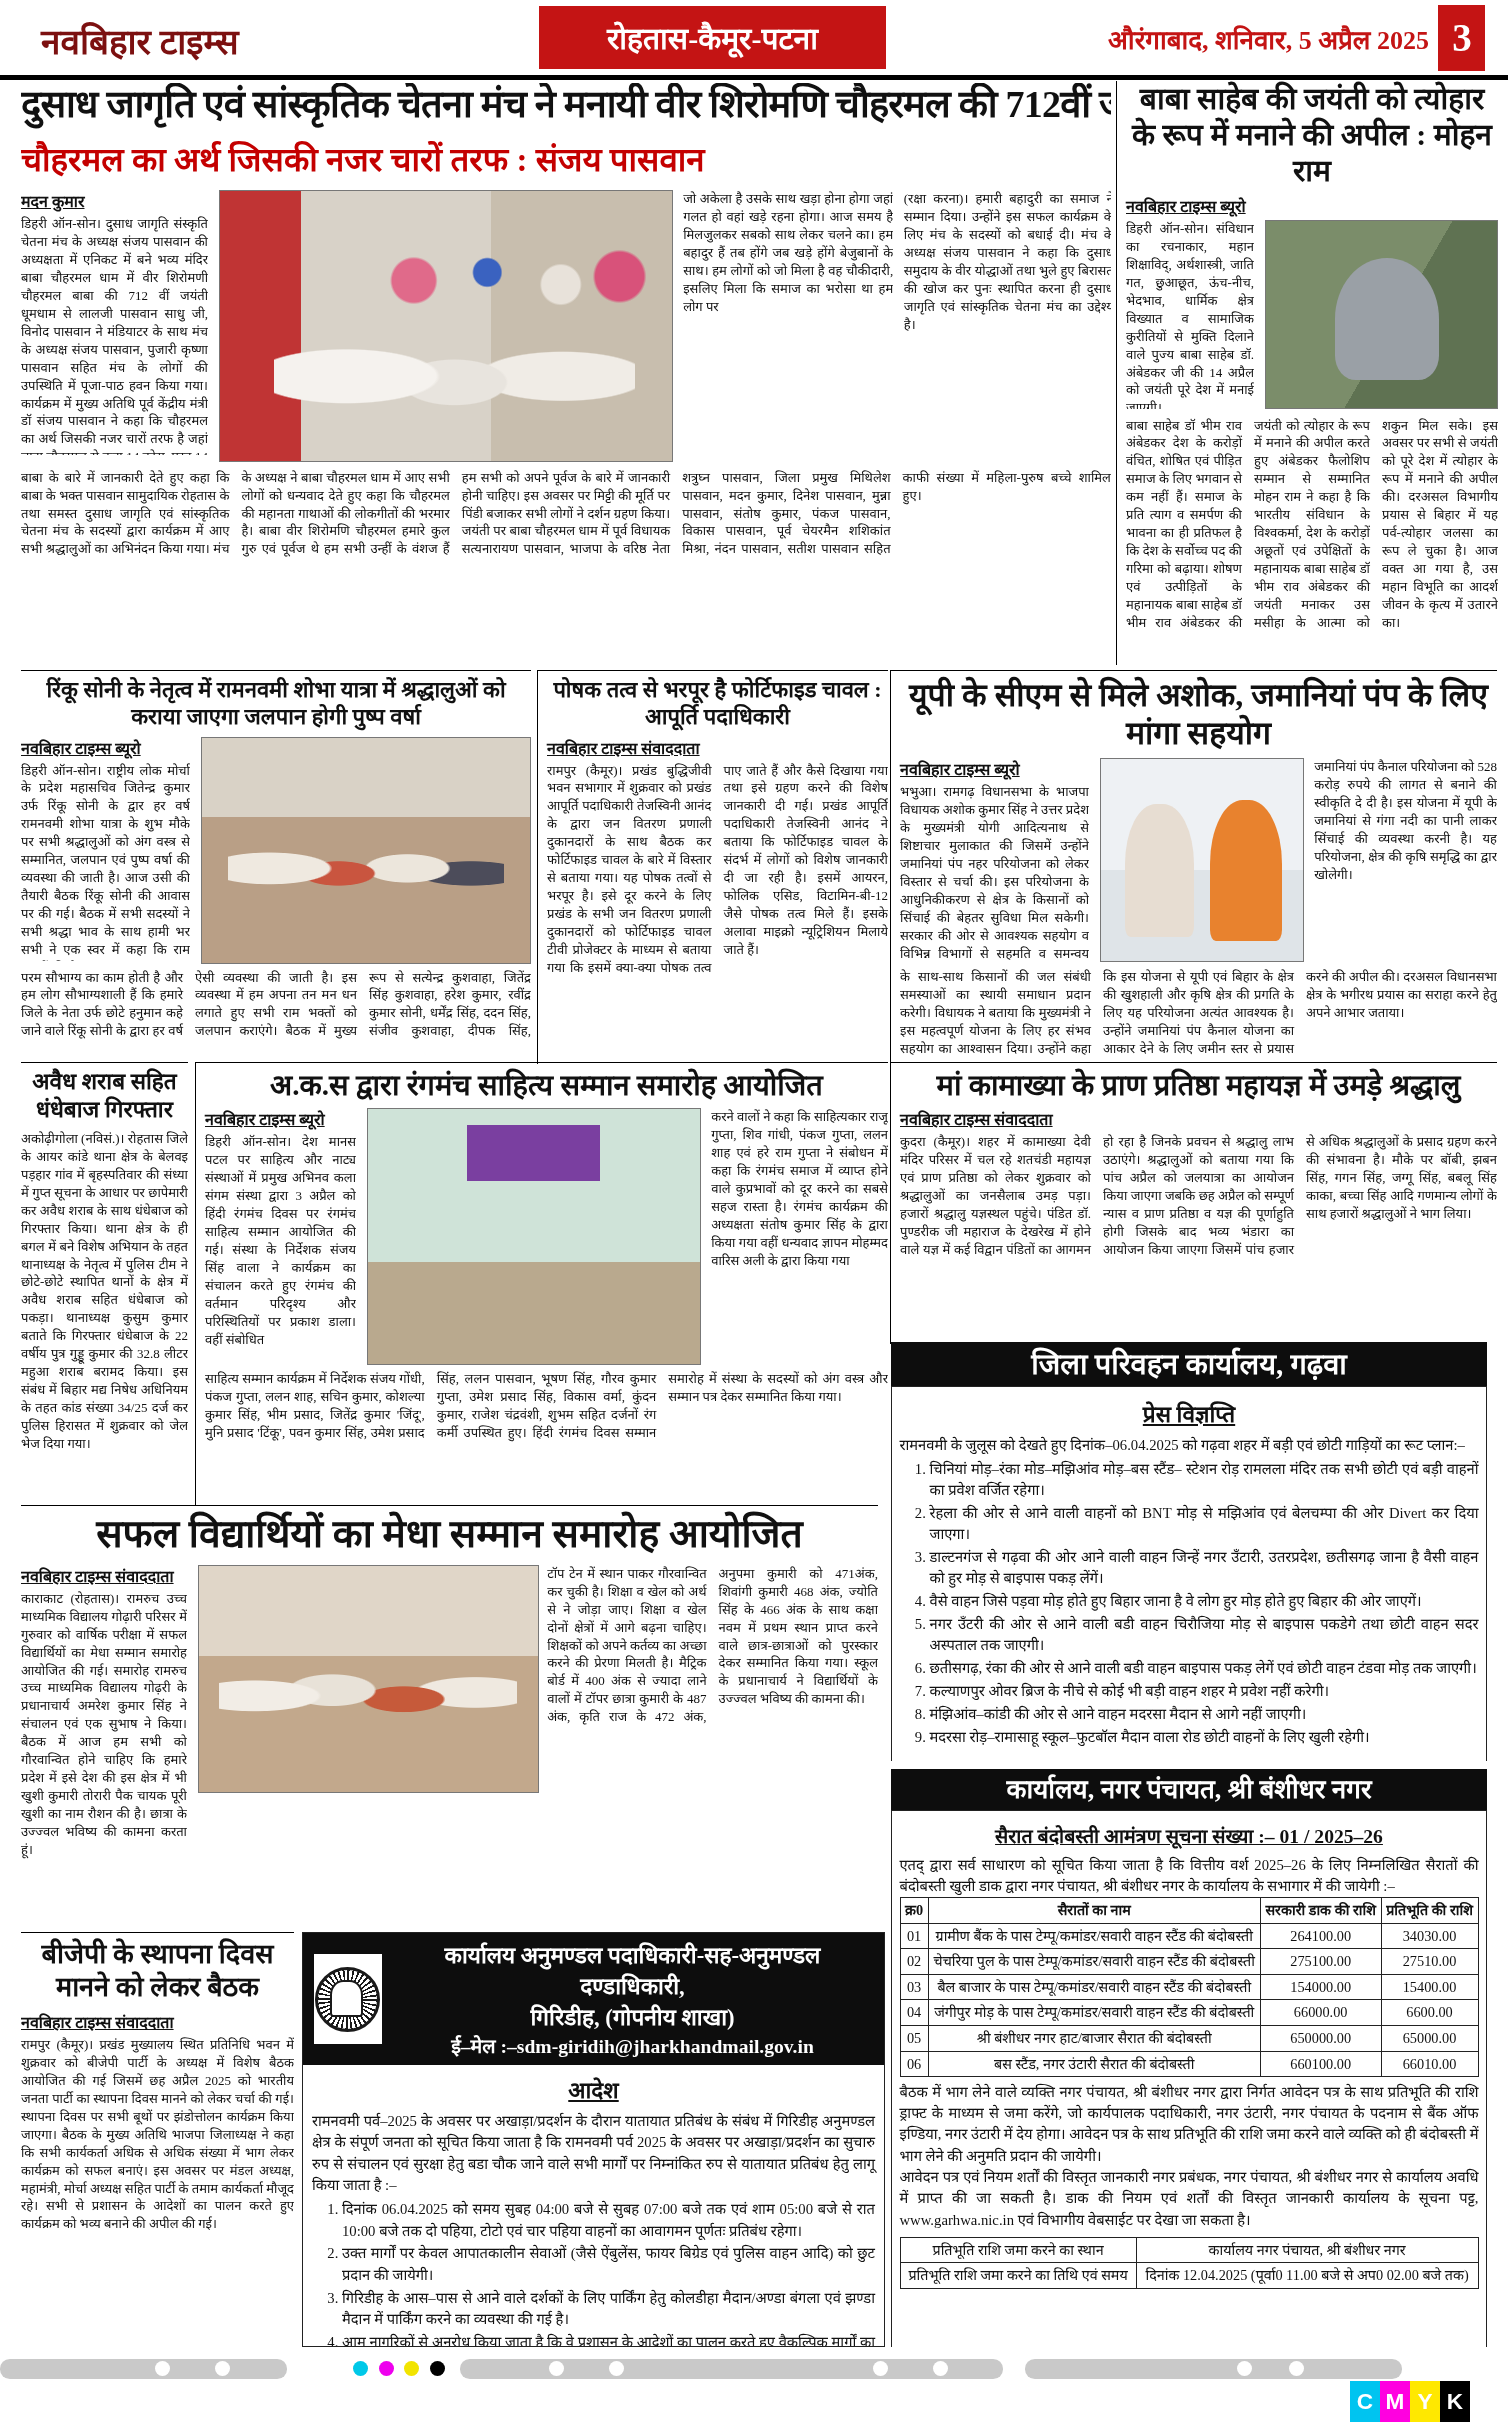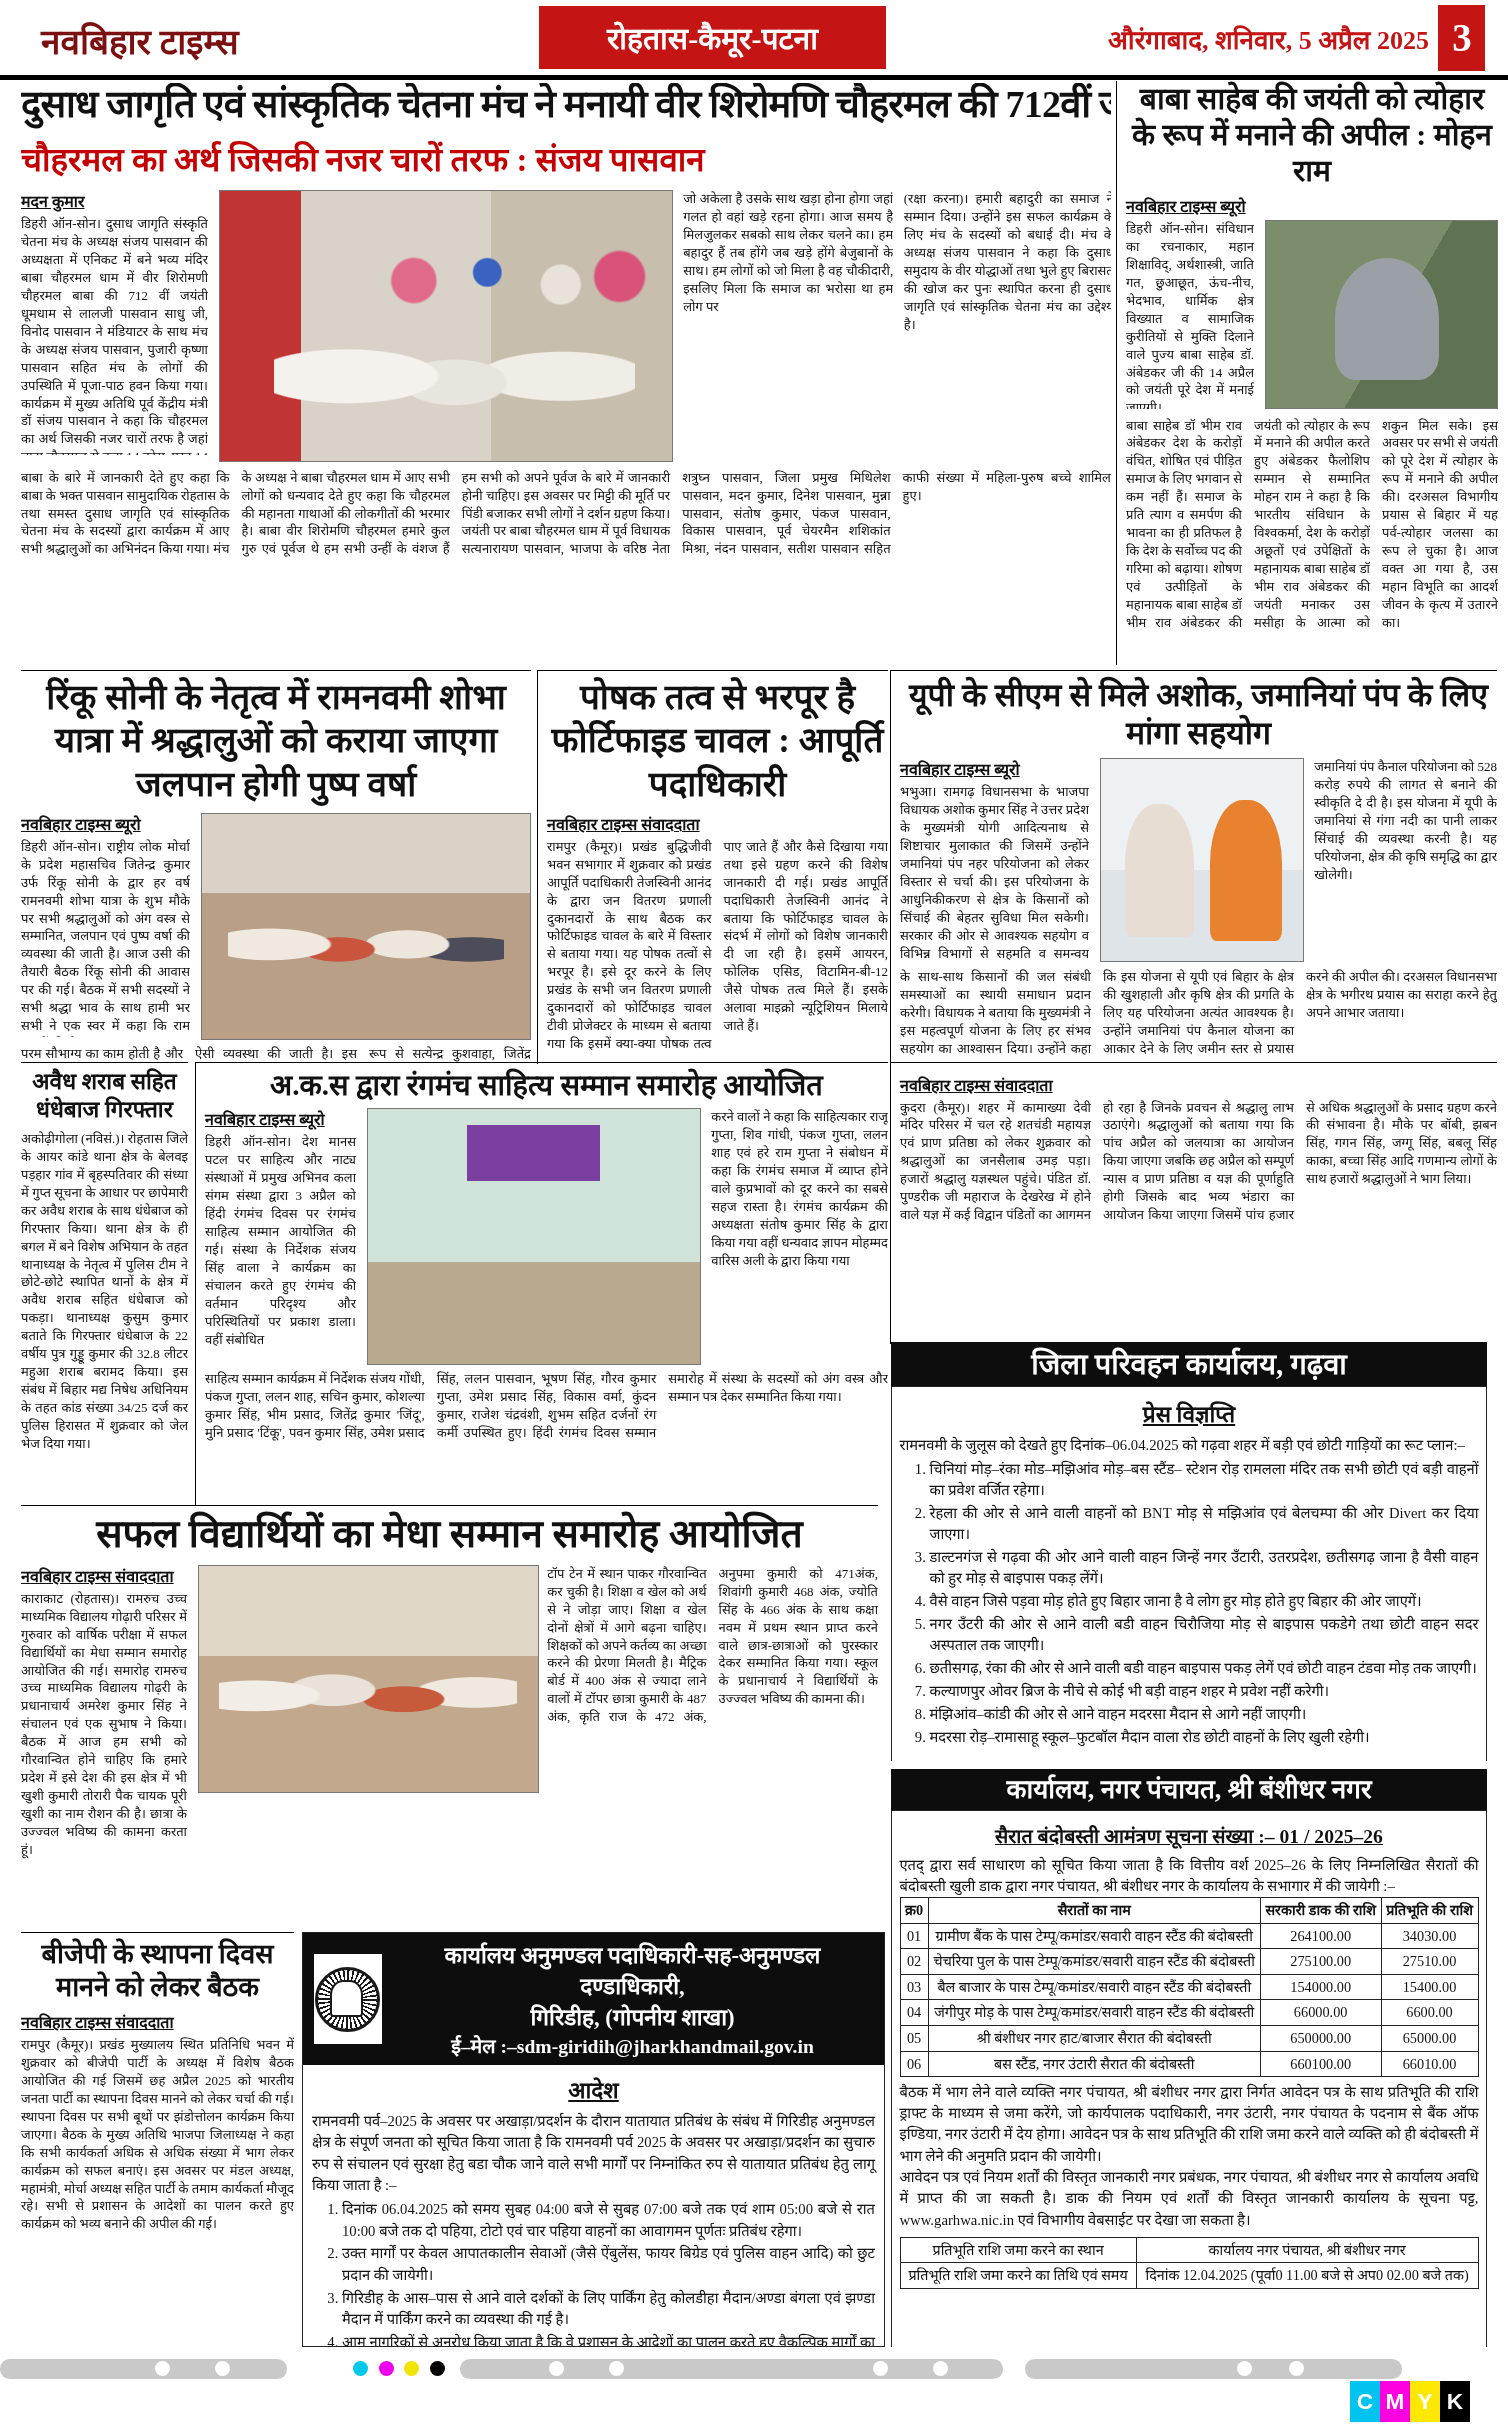--- a/index.html
+++ b/index.html
@@ -11,21 +11,21 @@
   .regionbox{position:absolute;left:539px;top:6px;width:347px;height:63px;background:#c41414;
              color:#fff;font-size:30px;font-weight:bold;display:flex;align-items:center;justify-content:center;}
   .dateline{position:absolute;right:79px;top:21px;font-size:26px;font-weight:bold;color:#c41414;}
   .pagenobox{position:absolute;right:22.6px;top:4.5px;width:47px;height:66px;background:#c41414;color:#fff;
              font-size:39px;font-weight:bold;display:flex;align-items:center;justify-content:center;}
   
   .zone{position:absolute;overflow:hidden;}
   .h-main{font-size:38px;line-height:1.12;font-weight:bold;text-align:center;letter-spacing:-0.8px;white-space:nowrap;}
   .h-sub{font-size:33px;font-weight:bold;color:#c40000;margin-top:10.6px;white-space:nowrap;}
   .h2{font-size:30px;line-height:1.2;font-weight:bold;text-align:center;}
-  .h3{font-size:35px;line-height:1.25;font-weight:bold;text-align:center;}
+  .h3{font-size:22px;line-height:1.25;font-weight:bold;text-align:center;}
   .h4{font-size:22.6px;line-height:1.25;font-weight:bold;text-align:center;}
   .byline{font-size:16px;font-weight:bold;text-decoration:underline;margin:6px 0 3px;}
   .body-t{font-size:13px;line-height:1.38;text-align:justify;}
   .cols2{column-count:2;column-gap:12px;}
   .cols3{column-count:3;column-gap:12px;}
   .cols5{column-count:5;column-gap:12px;}
   .flexrow{display:flex;gap:10.6px;}
   .photo{background:#b9b2a8;position:relative;flex:none;border:0.8px solid #777;}
   .rule-t{border-top:1.5px solid #000;padding-top:4.5px;}
   .rule-l{border-left:1.1px solid #000;padding-left:9px;}
@@ -150,20 +150,21 @@
         <div class="byline" style="margin-top:0">नवबिहार टाइम्स ब्यूरो</div>
         <div class="body-t" style="height:231px;overflow:hidden;">डिहरी ऑन-सोन। देश मानस पटल पर साहित्य और नाट्य संस्थाओं में प्रमुख अभिनव कला संगम संस्था द्वारा 3 अप्रैल को हिंदी रंगमंच दिवस पर रंगमंच साहित्य सम्मान आयोजित की गई। संस्था के निर्देशक संजय सिंह वाला ने कार्यक्रम का संचालन करते हुए रंगमंच की वर्तमान परिदृश्य और परिस्थितियों पर प्रकाश डाला। वहीं संबोधित</div>
       </div>
       <div class="photo ph-theatre" style="width:332px;height:255px;"></div>
       <div class="body-t" style="flex:1;overflow:hidden;">करने वालों ने कहा कि साहित्यकार राजू गुप्ता, शिव गांधी, पंकज गुप्ता, ललन शाह एवं हरे राम गुप्ता ने संबोधन में कहा कि रंगमंच समाज में व्याप्त होने वाले कुप्रभावों को दूर करने का सबसे सहज रास्ता है। रंगमंच कार्यक्रम की अध्यक्षता संतोष कुमार सिंह के द्वारा किया गया वहीं धन्यवाद ज्ञापन मोहम्मद वारिस अली के द्वारा किया गया</div>
     </div>
     <div class="body-t cols3" style="margin-top:6px;height:121px;overflow:hidden;">साहित्य सम्मान कार्यक्रम में निर्देशक संजय गोंधी, पंकज गुप्ता, ललन शाह, सचिन कुमार, कोशल्या कुमार सिंह, भीम प्रसाद, जितेंद्र कुमार 'जिंदू', मुनि प्रसाद 'टिंकू', पवन कुमार सिंह, उमेश प्रसाद सिंह, ललन पासवान, भूषण सिंह, गौरव कुमार गुप्ता, उमेश प्रसाद सिंह, विकास वर्मा, कुंदन कुमार, राजेश चंद्रवंशी, शुभम सहित दर्जनों रंग कर्मी उपस्थित हुए। हिंदी रंगमंच दिवस सम्मान समारोह में संस्था के सदस्यों को अंग वस्त्र और सम्मान पत्र देकर सम्मानित किया गया।</div>
   </div>
 
   <div class="zone rule-t rule-l" style="left:890px;top:1062px;width:597px;height:276px;">
+    <div class="h2" style="font-size:29px;">मां कामाख्या के प्राण प्रतिष्ठा महायज्ञ में उमड़े श्रद्धालु</div>
     <div class="byline">नवबिहार टाइम्स संवाददाता</div>
     <div class="body-t cols3" style="height:189px;overflow:hidden;">कुदरा (कैमूर)। शहर में कामाख्या देवी मंदिर परिसर में चल रहे शतचंडी महायज्ञ एवं प्राण प्रतिष्ठा को लेकर शुक्रवार को श्रद्धालुओं का जनसैलाब उमड़ पड़ा। हजारों श्रद्धालु यज्ञस्थल पहुंचे। पंडित डॉ. पुण्डरीक जी महाराज के देखरेख में होने वाले यज्ञ में कई विद्वान पंडितों का आगमन हो रहा है जिनके प्रवचन से श्रद्धालु लाभ उठाएंगे। श्रद्धालुओं को बताया गया कि पांच अप्रैल को जलयात्रा का आयोजन किया जाएगा जबकि छह अप्रैल को सम्पूर्ण न्यास व प्राण प्रतिष्ठा व यज्ञ की पूर्णाहुति होगी जिसके बाद भव्य भंडारा का आयोजन किया जाएगा जिसमें पांच हजार से अधिक श्रद्धालुओं के प्रसाद ग्रहण करने की संभावना है। मौके पर बॉबी, झबन सिंह, गगन सिंह, जग्गू सिंह, बबलू सिंह काका, बच्चा सिंह आदि गणमान्य लोगों के साथ हजारों श्रद्धालुओं ने भाग लिया।</div>
   </div>
 
   <div class="zone" style="left:891px;top:1342px;width:596px;height:419px;">
     <div class="noticebar" style="height:44px;font-size:29px;line-height:44px;">जिला परिवहन कार्यालय, गढ़वा</div>
     <div class="noticebox" style="height:366px;padding:4.5px 7.5px;">
       <div class="n-title">प्रेस विज्ञप्ति</div>
       <div class="n-body">रामनवमी के जुलूस को देखते हुए दिनांक–06.04.2025 को गढ़वा शहर में बड़ी एवं छोटी गाड़ियों का रूट प्लान:–</div>
       <ol class="n-list n-body">

